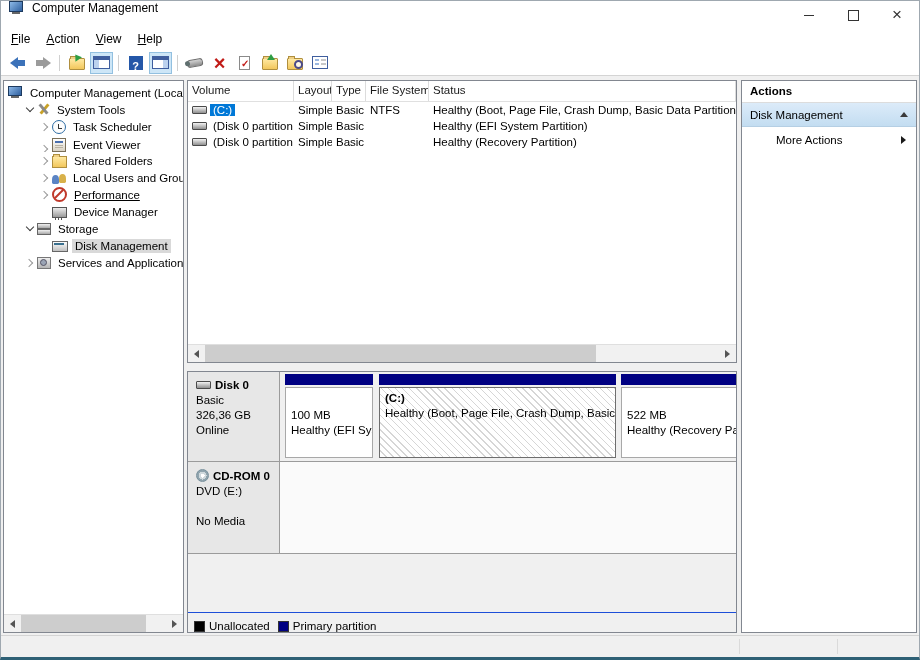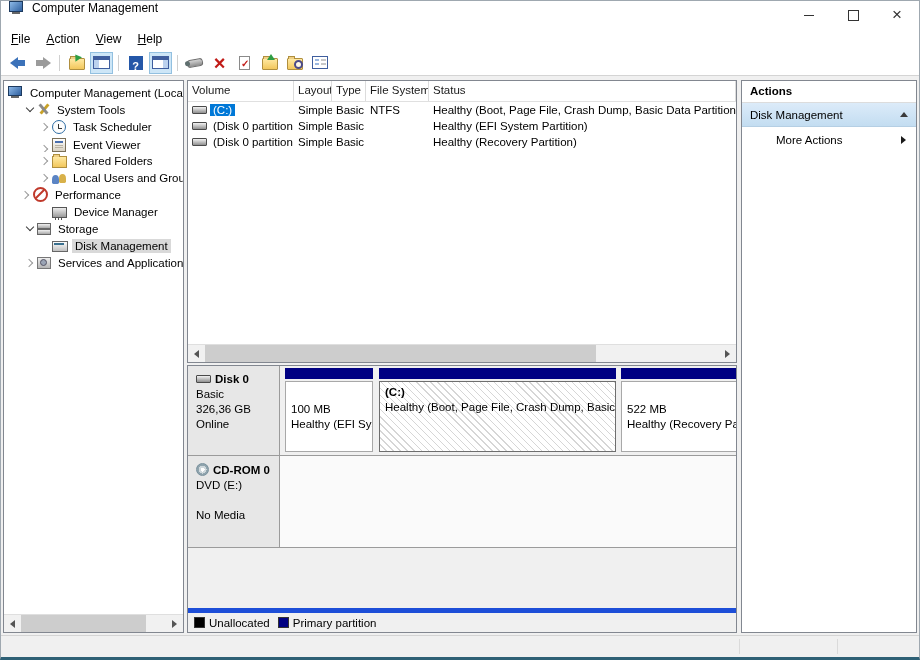--- a/index.html
+++ b/index.html
@@ -144,43 +144,43 @@
         display:flex;align-items:center}
   .sb-btn{width:17px;height:17px;flex:0 0 17px;display:flex;align-items:center;justify-content:center}
   .sb-left::before{content:"";border-top:4px solid transparent;border-bottom:4px solid transparent;border-right:5px solid #555}
   .sb-right::before{content:"";border-top:4px solid transparent;border-bottom:4px solid transparent;border-left:5px solid #555}
   .sb-track{flex:1;height:17px;position:relative}
   .sb-thumb{position:absolute;left:0;top:0;height:17px;background:#cdcdcd}
   .thumb-vol{width:76%}
   .thumb-tree{width:86%}
 
   
-  .disk-panel{flex:1;margin-top:2px;background:#f0f0f0;display:flex;flex-direction:column;min-height:0}
+  .disk-panel{flex:1;margin-top:8px;background:#f0f0f0;display:flex;flex-direction:column;min-height:0}
   .band{display:flex;border-bottom:1px solid #9b9b9b}
   .band-disk{flex:0 0 89px;height:89px}
   .band-cd{flex:0 0 91px;height:91px}
   .band-info{flex:0 0 92px;width:92px;background:#e7e7e7;border-right:1px solid #9b9b9b;
         padding:7px 4px 0 8px;box-sizing:border-box}
   .info-name{display:flex;align-items:center;font-weight:bold;font-size:11.5px;margin-bottom:2px}
   .info-name .v-disk,.info-name .v-cd{margin-right:4px}
   .info-line{font-size:11.5px;line-height:15px;min-height:15px;white-space:nowrap}
   .band-parts{flex:1;padding:2px 0 0 2px;display:flex;gap:2px;align-items:flex-start;overflow:hidden}
   .part{height:84px;display:flex;flex-direction:column;box-sizing:border-box;flex:0 0 auto}
   .part-bar{flex:0 0 11px;height:11px;background:#000082}
   .part-body{flex:1;margin-top:2px;background:#fff;border:1px solid #a8a8a8;padding:3px 5px;
         font-size:11.5px;overflow:hidden;white-space:nowrap}
   .part.center .part-body{display:flex;flex-direction:column;justify-content:center}
   .part.sel .part-body{border-color:#6e6e6e;
         background:repeating-linear-gradient(45deg,#fff 0 4px,#d6d6d6 4px 5px)}
   .part-title{font-weight:bold;line-height:15px}
   .part-line{line-height:15px}
   .band-empty{flex:1;background:#fafafa}
   .disk-filler{flex:1}
-  .legend-bar{flex:0 0 19px;border-top:5px solid #1d4ed8;background:#f0f0f0;
-        display:flex;align-items:center;padding-left:6px;font-size:11.5px}
+  .legend-bar{flex:0 0 19px;border-top:1px solid #1d4ed8;background:#f0f0f0;
+        display:flex;align-items:flex-end;padding-left:6px;font-size:11.5px}
   .leg-item{display:flex;align-items:center;margin-right:8px}
   .leg-sq{width:9px;height:9px;display:inline-block;margin-right:4px;border:1px solid #333}
 
   
   .actions-panel{flex:0 0 176px;width:176px;display:flex;flex-direction:column;font-size:11.5px}
   .actions-header{flex:0 0 21px;line-height:21px;font-weight:bold;padding-left:8px;border-bottom:1px solid #dcdcdc}
   .actions-group{flex:0 0 23px;display:flex;align-items:center;padding:0 8px;
         background:linear-gradient(#dcebf9,#c3ddf1);border-bottom:1px solid #b5cfe4}
   .tri-up{margin-left:auto;width:0;height:0;border-left:4px solid transparent;
         border-right:4px solid transparent;border-bottom:5px solid #3a3a3a}
@@ -282,21 +282,21 @@
           <div class="tree-row" style="padding-left: 34px;">
             <span class="exp collapsed"></span>
             <span class="ticon t-folder"></span>
             <span class="tlabel">Shared Folders</span>
           </div>
           <div class="tree-row" style="padding-left: 34px;">
             <span class="exp collapsed"></span>
             <span class="ticon t-users"></span>
             <span class="tlabel">Local Users and Groups</span>
           </div>
-          <div class="tree-row" style="padding-left: 15px;">
+          <div class="tree-row" style="padding-left: 34px; text-decoration: underline;">
             <span class="exp collapsed"></span>
             <span class="ticon t-perf"></span>
             <span class="tlabel">Performance</span>
           </div>
           <div class="tree-row" style="padding-left: 34px;">
             <span class="exp none"></span>
             <span class="ticon t-devmgr"></span>
             <span class="tlabel">Device Manager</span>
           </div>
           <div class="tree-row" style="padding-left: 19px;">

